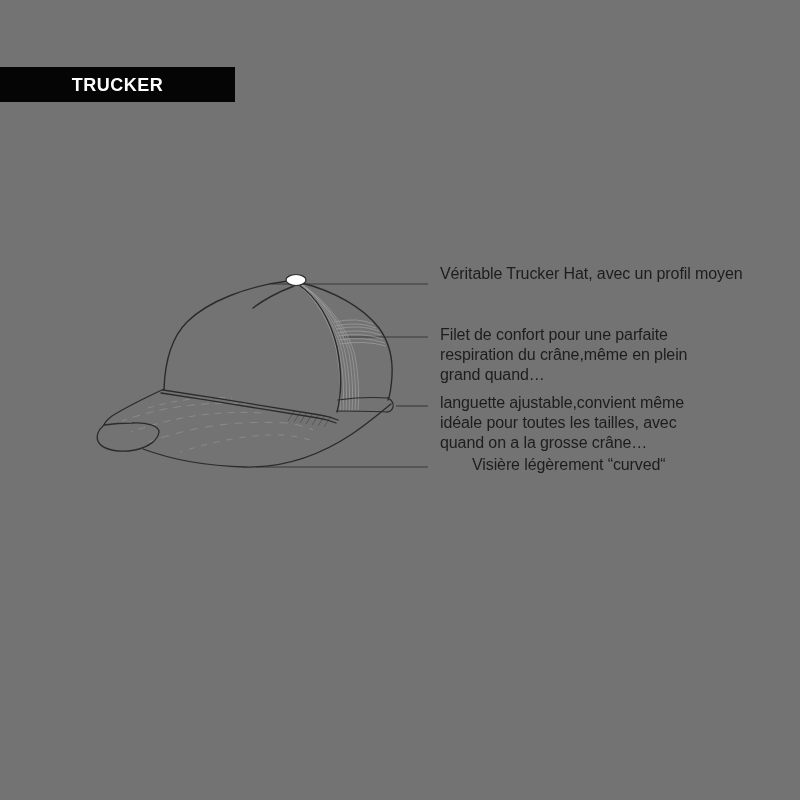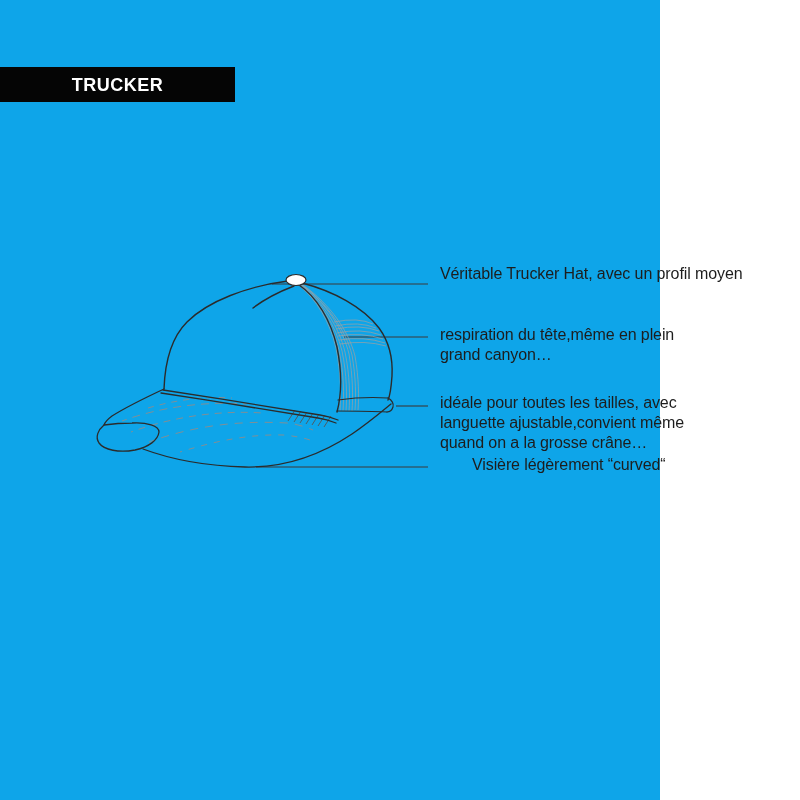--- a/index.html
+++ b/index.html
@@ -1,20 +1,20 @@
 <!DOCTYPE html>
 <html><head>
 <meta charset="utf-8">
 <style>
   html,body{margin:0;padding:0;}
   body{
     width:800px;height:800px;background:#ffffff;overflow:hidden;
     font-family:"Liberation Sans",sans-serif;
   }
-  .canvas{position:relative;width:660px;height:800px;background:#0ea5e9;}
+  .canvas{position:relative;width:800px;height:800px;background:#737373;}
 
   .banner{
     position:absolute;left:0;top:67px;width:235px;height:35px;
     background:#050505;display:flex;align-items:center;justify-content:center;
   }
   .banner-label{
     color:#ffffff;font-size:18px;font-weight:bold;letter-spacing:.5px;line-height:1;
   }
 
   .hat-svg{position:absolute;left:0;top:0;width:800px;height:800px;}
@@ -104,27 +104,28 @@
     </g>
 
     <ellipse cx="296" cy="280" rx="10" ry="5.5" fill="#ffffff" stroke="#2b2b2b" stroke-width="1.2"></ellipse>
   </svg>
 
   <div class="note note-1">
     <div>Véritable Trucker Hat, avec un profil moyen</div>
   </div>
 
   <div class="note note-2">
-    <div>respiration du tête,même en plein</div>
-    <div>grand canyon…</div>
+    <div>Filet de confort pour une parfaite</div>
+    <div>respiration du crâne,même en plein</div>
+    <div>grand quand…</div>
   </div>
 
   <div class="note note-3">
+    <div>languette ajustable,convient même</div>
     <div>idéale pour toutes les tailles, avec</div>
-    <div>languette ajustable,convient même</div>
     <div>quand on a la grosse crâne…</div>
   </div>
 
   <div class="note note-4">
     <div>Visière légèrement “curved“</div>
   </div>
 
 </div>
 
 </body></html>

